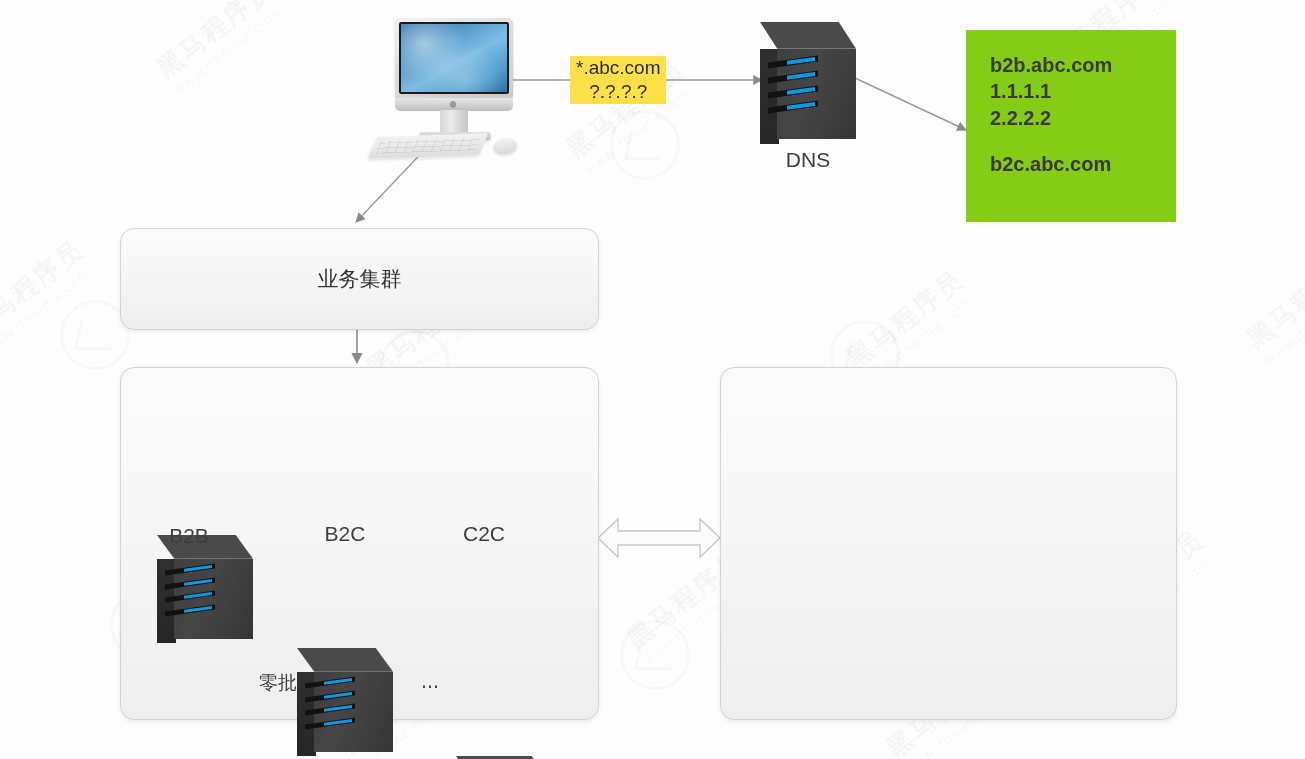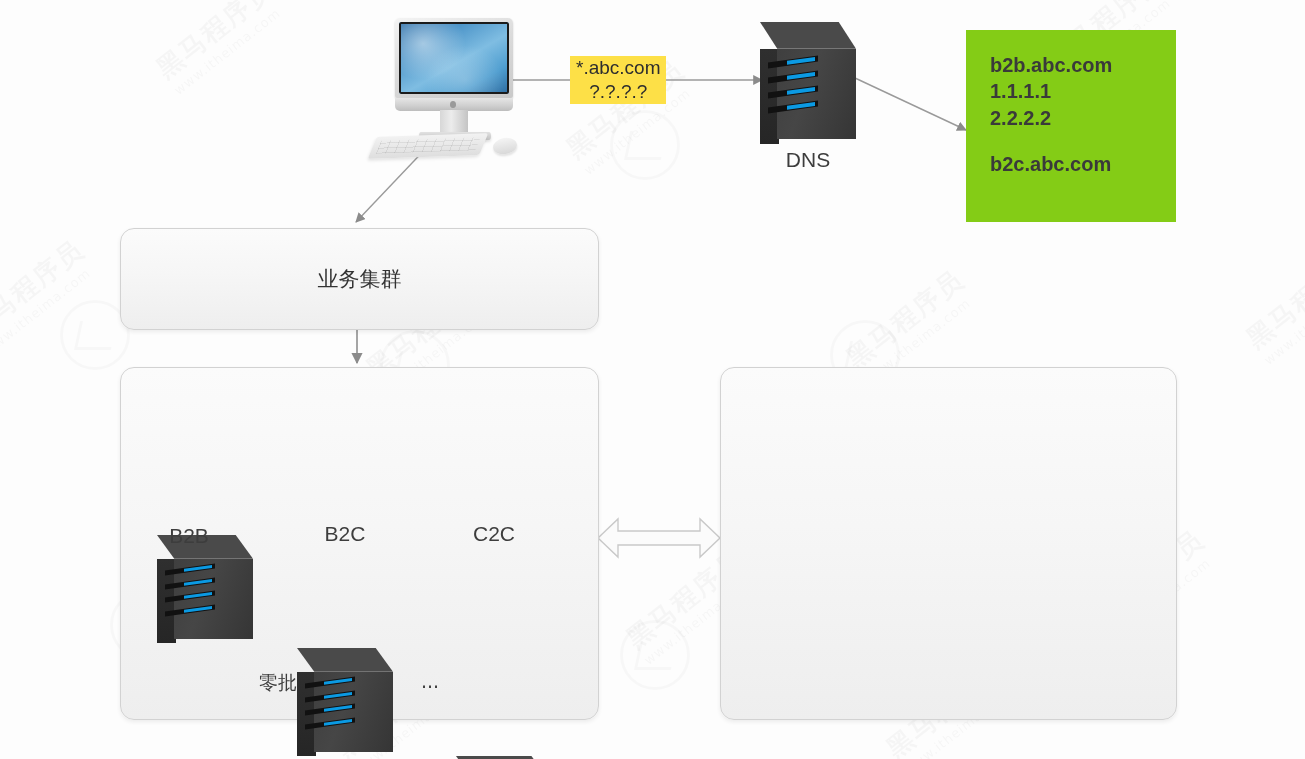--- a/index.html
+++ b/index.html
@@ -418,21 +418,21 @@
           <i></i>
         </div>
     </div>
   </div>
   <div class="node label-en" style="left:285px; top:522px; width:120px;">B2C</div>
 
   <div class="node server" style="left:456px; top:418px; width:92px; height:104px;">
     <div class="srv-top"></div>
 
   </div>
-  <div class="node label-en" style="left:434px; top:522px; width:120px;">C2C</div>
+  <div class="node label-en" style="left:424px; top:522px; width:120px;">C2C</div>
 
   <div class="node label-cn" style="left:218px; top:670px; width:120px;">零批</div>
 
   <div class="node label-cn" style="left:370px; top:670px; width:120px;">...</div>
 
   <div class="rbox" style="left:720px; top:367px; width:455px; height:351px;"></div>
   <div class="rbox-title" style="left:1022px; top:378px;">公共服务集群</div>
 
   <div class="svc" style="left:782px; top:420px; width:136px;">
     <div class="svc-icon">

